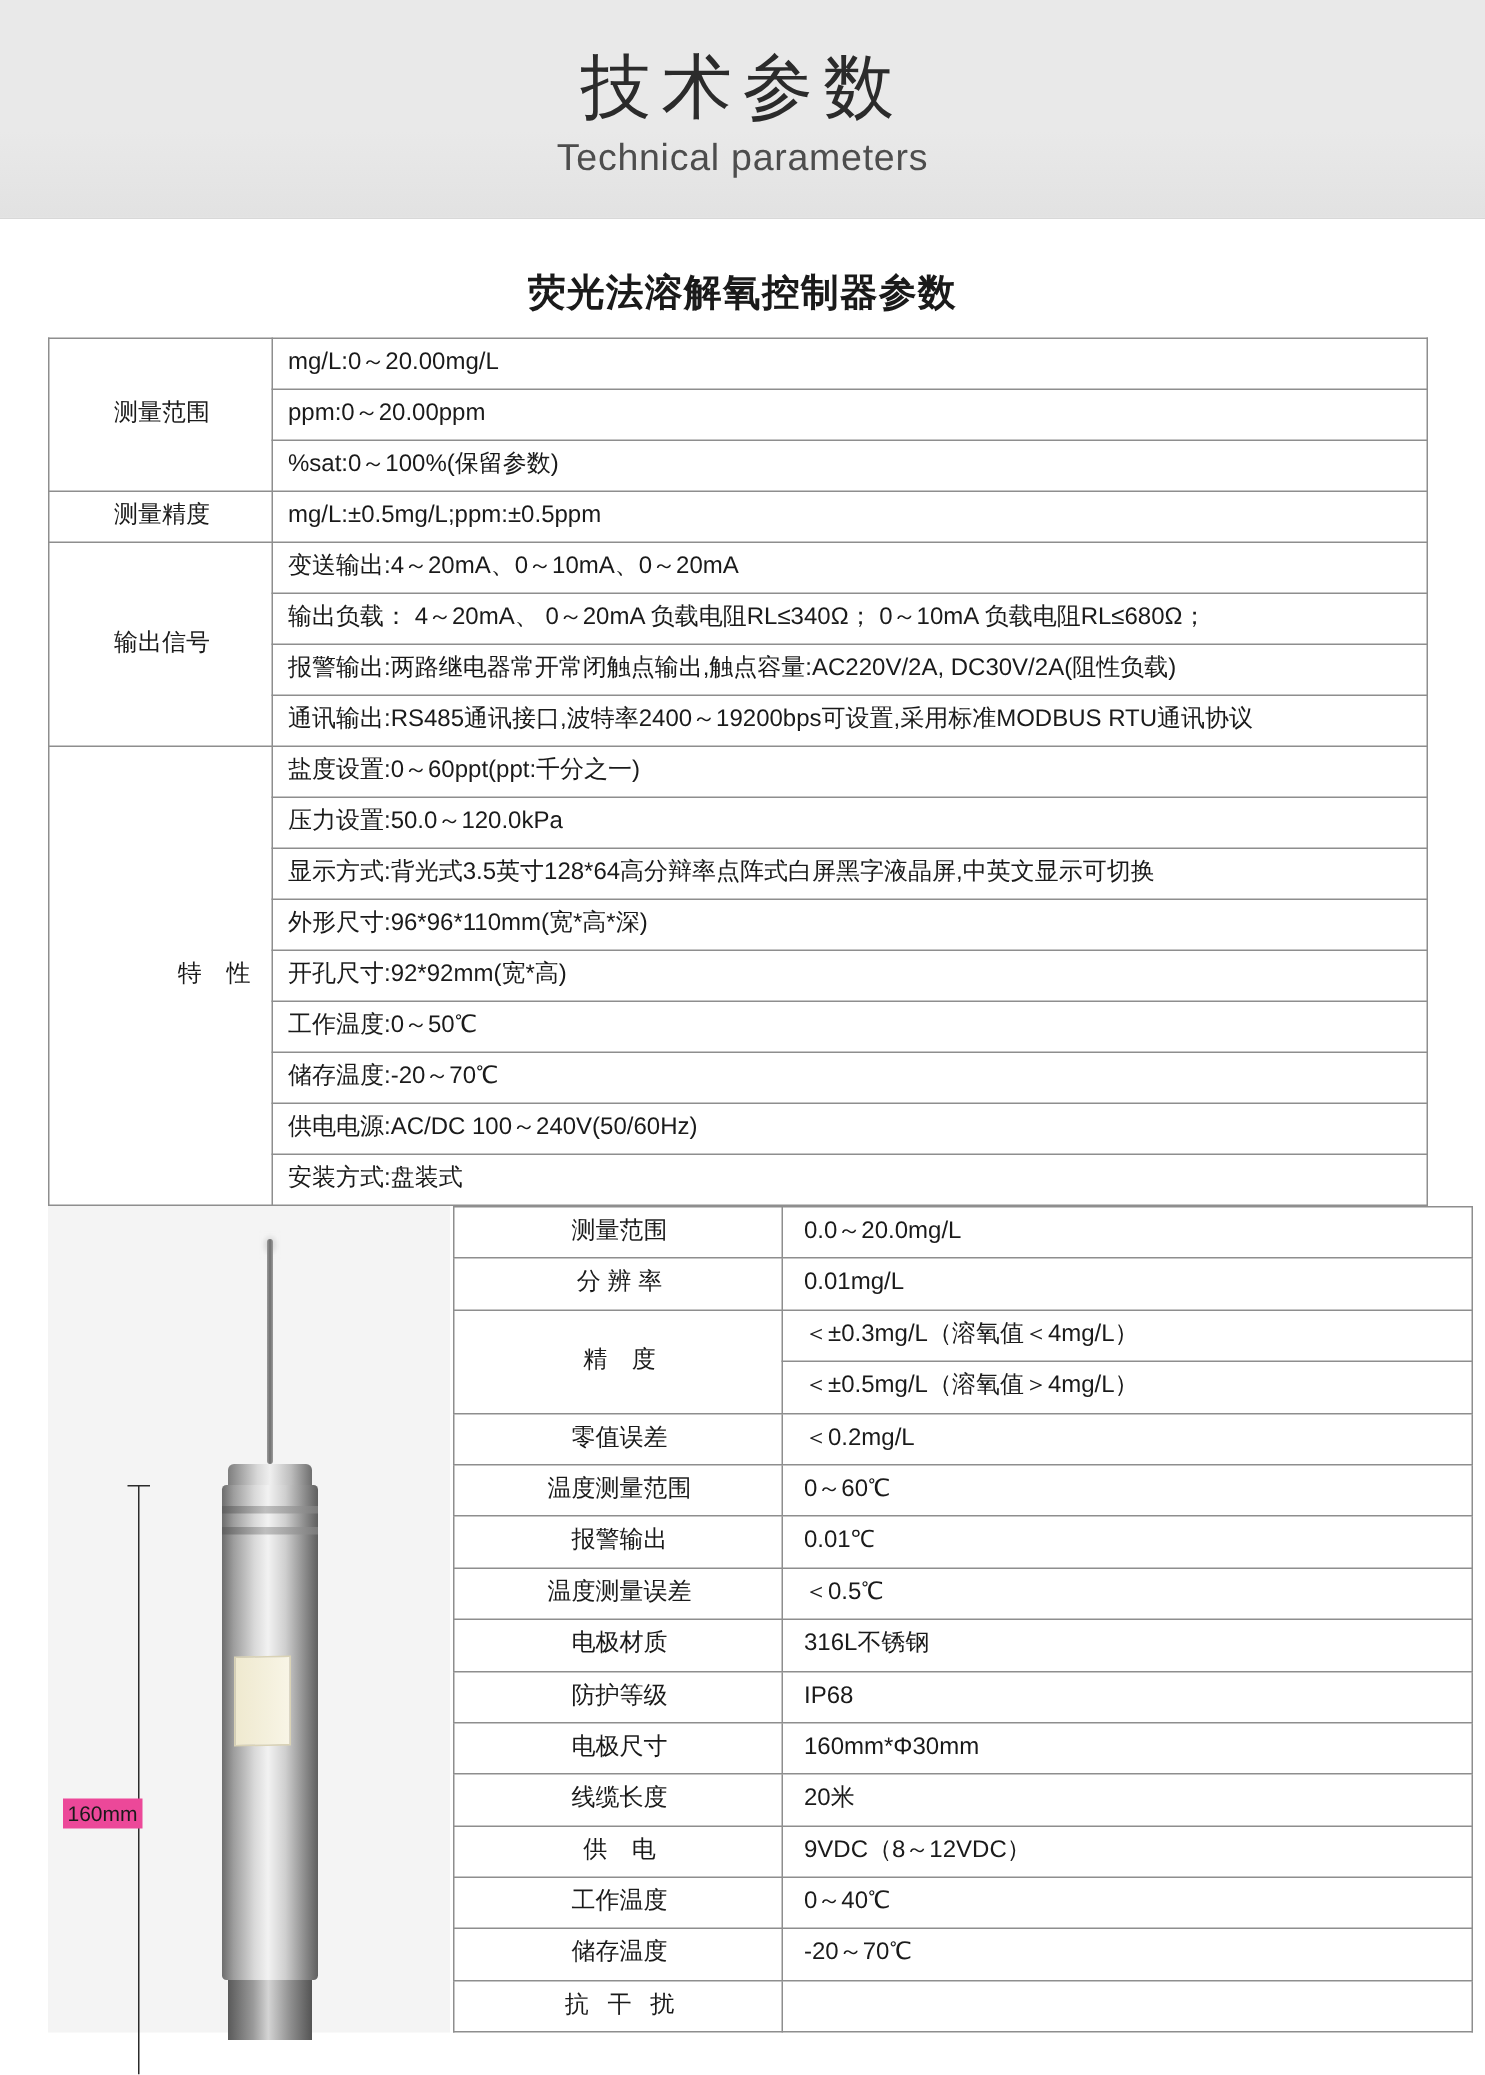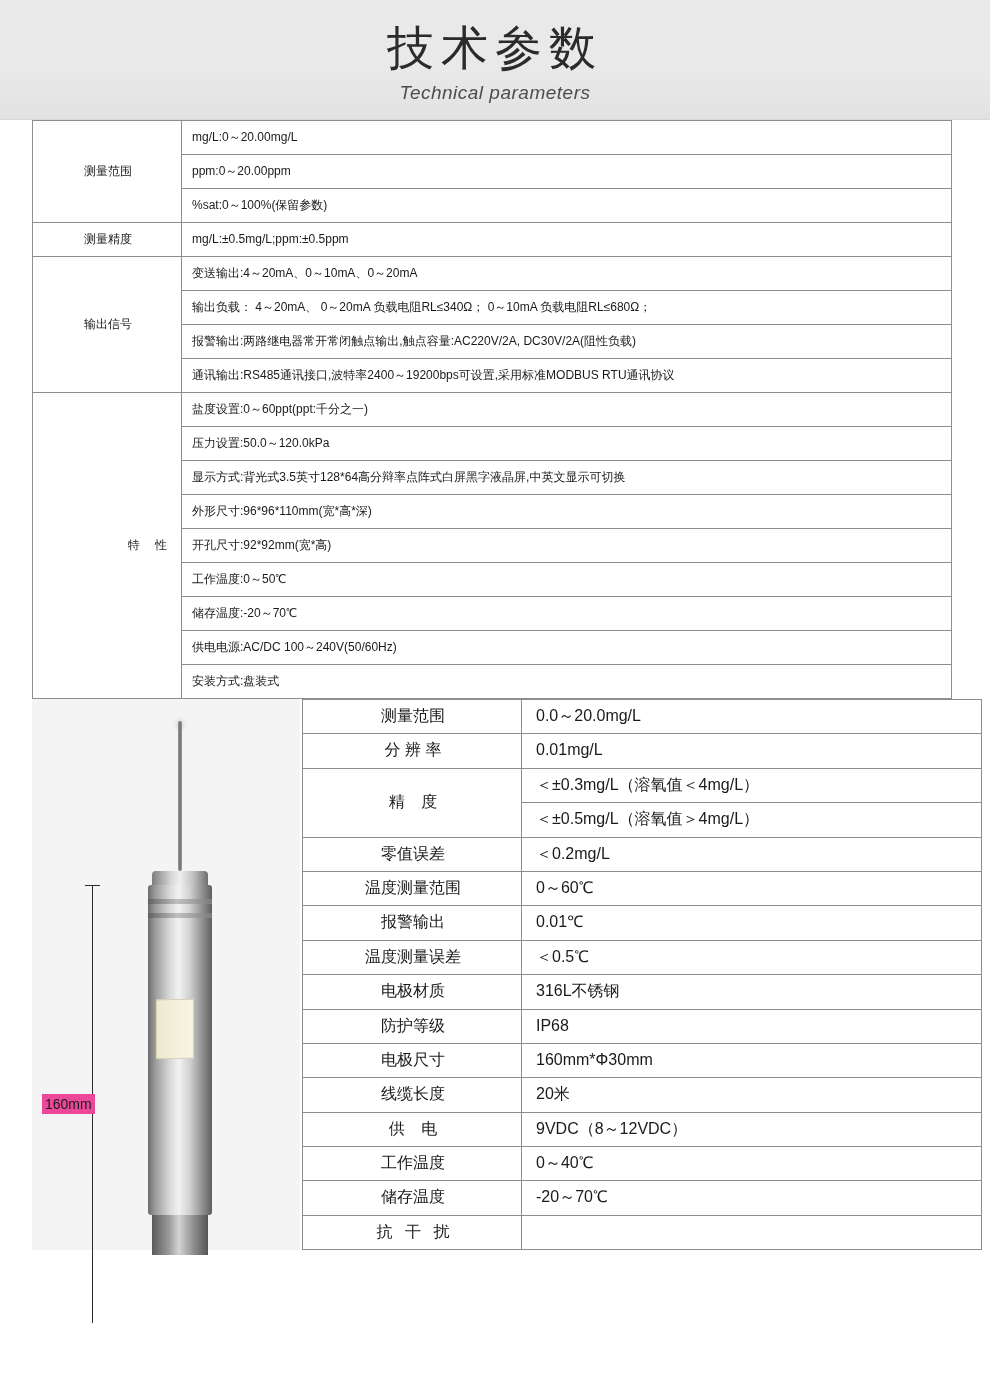--- a/index.html
+++ b/index.html
@@ -16,45 +16,44 @@
   .page {
     position: relative;
     width: 990px;
     min-height: 1383px;
     background: #ffffff;
     overflow: hidden;
   }
   
   .banner {
     width: 990px;
-    height: 120px;
+    height: 146px;
     background: linear-gradient(to bottom, #e9e9e9 0%, #e9e9e9 60%, #e2e2e2 100%);
     border-bottom: 1px solid #d8d8d8;
     display: flex;
     flex-direction: column;
     align-items: center;
     justify-content: center;
     box-sizing: border-box;
     padding-top: 6px;
   }
   .banner-title {
     font-size: 47px;
     letter-spacing: 7px;
     color: #2b2b2b;
     font-weight: 400;
     line-height: 1.15;
     font-family: "Liberation Sans", sans-serif;
   }
   .banner-sub {
-    font-size: 19px;
+    font-size: 25px;
     color: #4d4d4d;
     letter-spacing: 0.5px;
     margin-top: 6px;
     font-weight: 400;
-    font-style: italic;
   }
   
   .section-title {
     text-align: center;
     font-size: 25px;
     font-weight: bold;
     color: #1a1a1a;
     letter-spacing: 1px;
   }
   #sec1-title { margin: 32px 0 14px 0; }
@@ -65,21 +64,21 @@
     border-collapse: collapse;
     table-layout: fixed;
   }
   #controller-table {
     width: 920px;
     margin: 0 0 0 32px;
     border: 1px solid #8e8e8e;
   }
   #controller-table td {
     border: 1px solid #8e8e8e;
-    font-size: 12px;
+    font-size: 16px;
     color: #1a1a1a;
     padding: 4px 8px 5px 10px;
     height: 24px;
     line-height: 1.35;
     vertical-align: middle;
   }
   #controller-table td.label {
     width: 130px;
     text-align: center;
     letter-spacing: 0px;
@@ -224,20 +223,21 @@
 </head>
 <body>
 
 <div class="page">
 
   <div class="banner">
     <div class="banner-title">技术参数</div>
     <div class="banner-sub">Technical parameters</div>
   </div>
 
+  <div class="section-title" id="sec1-title">荧光法溶解氧控制器参数</div>
 
   <table class="tbl" id="controller-table">
     <tbody>
       <tr>
         <td class="label" rowspan="3">测量范围</td>
         <td>mg/L:0～20.00mg/L</td>
       </tr>
       <tr>
         <td>ppm:0～20.00ppm</td>
       </tr>

